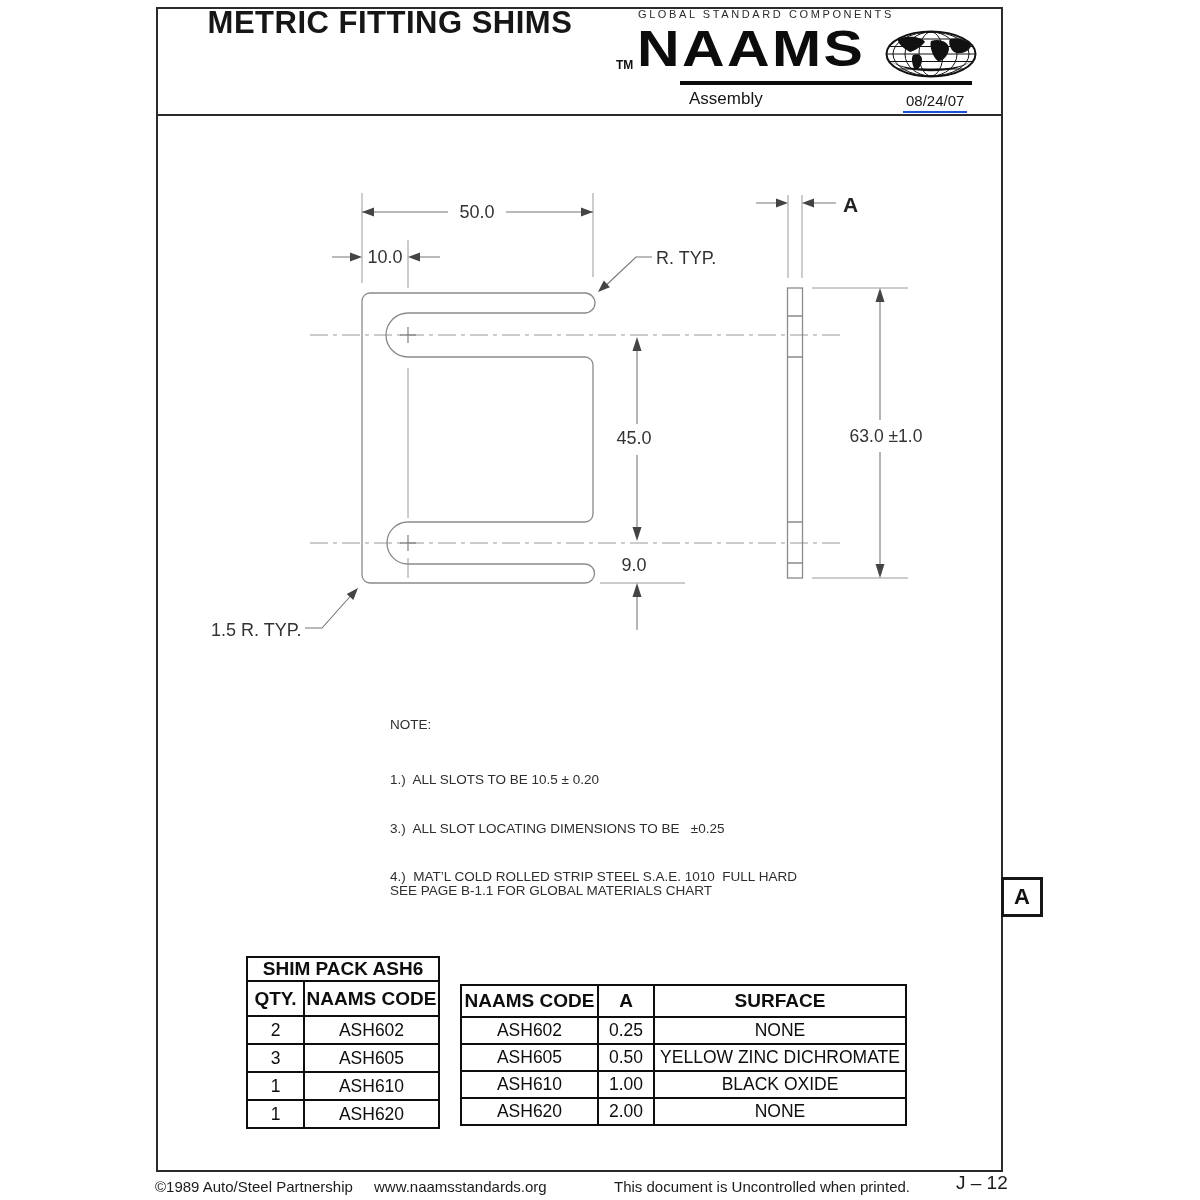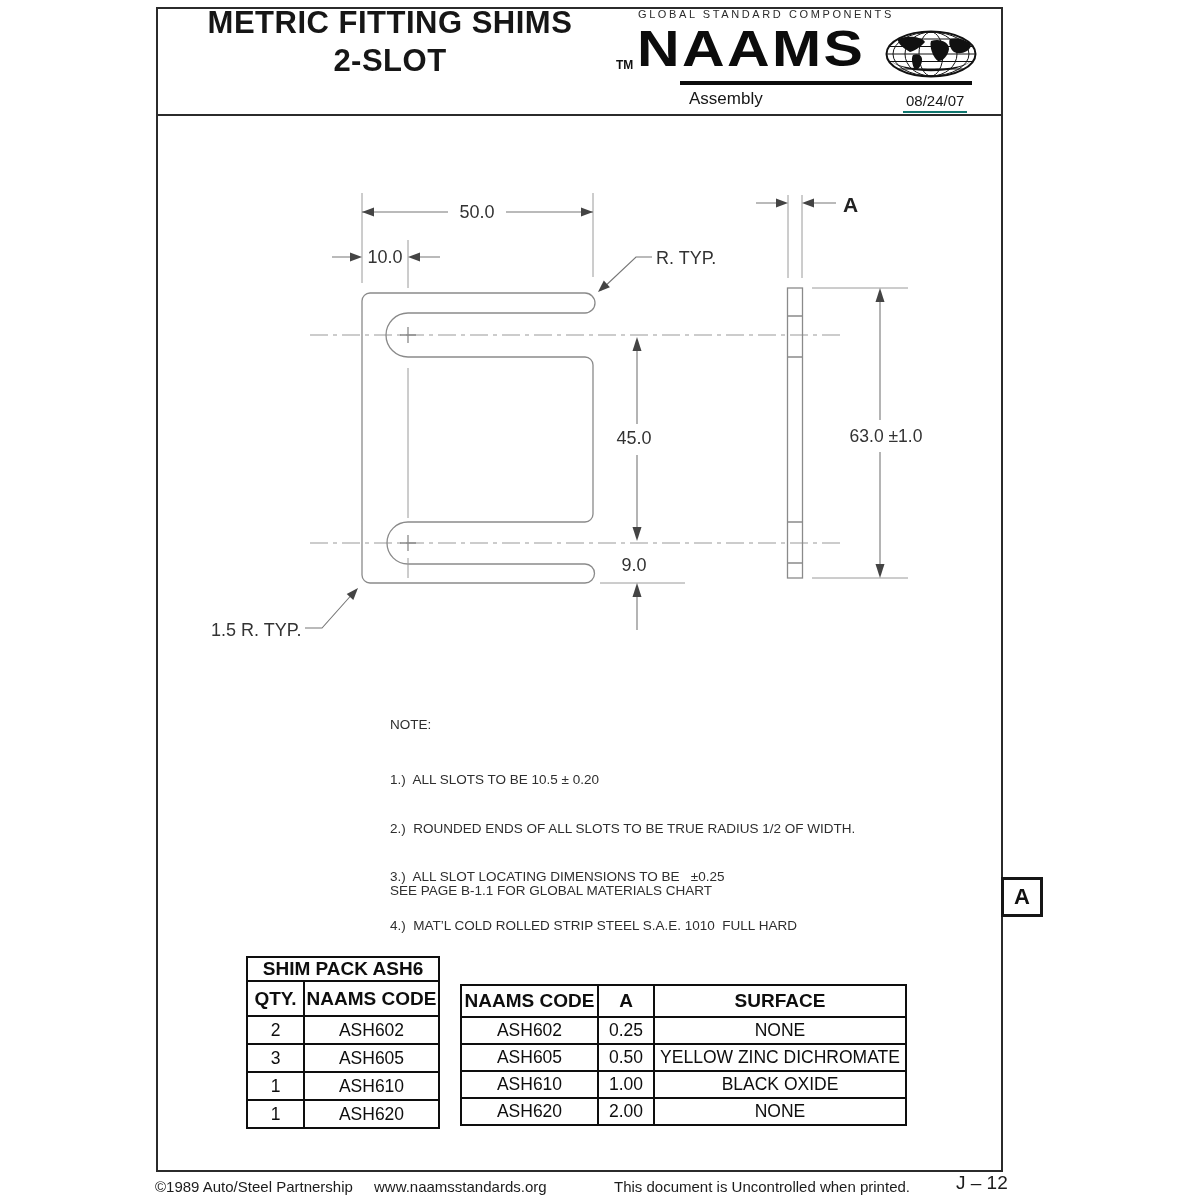--- a/index.html
+++ b/index.html
@@ -11,21 +11,21 @@
   #header-divider{left:156px;top:114px;width:847px;height:2px;background:#2b2b2b;}
   
   #title-block{left:160px;top:4px;width:460px;text-align:center;font-weight:bold;
                font-size:31px;line-height:38px;letter-spacing:0.5px;color:#161616;}
   #brand-tagline{left:638px;top:8px;font-size:11px;letter-spacing:2.6px;color:#2a2a2a;font-weight:400;}
   #brand-tm{left:616px;top:58px;font-size:12px;font-weight:bold;color:#111;}
   #brand-name{left:637px;top:20px;font-size:50px;font-weight:bold;color:#0c0c0c;
               letter-spacing:2px;transform:scaleX(1.18);transform-origin:0 50%;display:inline-block;}
   #brand-underline{left:680px;top:81px;width:292px;height:4px;background:#0c0c0c;}
   #brand-subtitle{left:641px;top:89px;font-size:17px;color:#161616;margin-left:48px;}
-  #brand-date{left:903px;top:92px;font-size:15px;color:#161616;border-bottom:2px solid #0f766e;padding:0 3px 2px 3px;}
+  #brand-date{left:903px;top:92px;font-size:15px;color:#161616;border-bottom:2px solid #1d4ed8;padding:0 3px 2px 3px;}
   #globe{left:884px;top:30px;}
   
   .note-text{font-size:13.5px;color:#2e2e2e;white-space:pre;line-height:16px;}
   #note-heading{left:390px;top:717px;}
   #note-list{left:390px;top:740px;}
   #note-list div{margin-bottom:0.5px;}
   #tol-block{left:390px;top:819px;}
   #tol-block .ind{margin-left:48px;}
   #see-page{left:390px;top:883px;}
   
@@ -136,21 +136,20 @@
       <polygon class="arr" points="880,578 875.5,564 884.5,564"></polygon>
       <text x="886" y="442" text-anchor="middle" style="font-size:17.5px">63.0 ±1.0</text>
     </g>
   </svg>
 
   <div id="frame" class="abs"></div>
   <div id="header-divider" class="abs"></div>
 
   <div id="title-block" class="abs">
     <div>METRIC FITTING SHIMS</div>
-    <div>2-SLOT</div>
   </div>
 
   <div id="brand-tagline" class="abs">GLOBAL STANDARD COMPONENTS</div>
   <div id="brand-tm" class="abs">TM</div>
   <div class="abs" style="left:637px;top:20px;">
     <span id="brand-name">NAAMS</span>
   </div>
   <svg id="globe" class="abs" width="94" height="50" viewBox="0 0 94 50">
     <defs>
         <clipPath id="gclip">
@@ -178,21 +177,20 @@
   </svg>
   <div id="brand-underline" class="abs"></div>
   <div id="brand-subtitle" class="abs">Assembly</div>
   <div id="brand-date" class="abs">08/24/07</div>
 
   <div id="section-marker" class="abs">A</div>
 
   <div id="note-heading" class="abs note-text">NOTE:</div>
   <div id="note-list" class="abs note-text">
     <div>1.)  ALL SLOTS TO BE 10.5 ± 0.20</div>
-    <div>2.)  ROUNDED ENDS OF ALL SLOTS TO BE TRUE RADIUS 1/2 OF WIDTH.</div>
     <div>3.)  ALL SLOT LOCATING DIMENSIONS TO BE   ±0.25</div>
     <div>4.)  MAT’L COLD ROLLED STRIP STEEL S.A.E. 1010  FULL HARD</div>
   </div>
   <div id="see-page" class="abs note-text">SEE PAGE B-1.1 FOR GLOBAL MATERIALS CHART</div>
 
   <table id="shim-table" class="abs">
     <colgroup>
         <col style="width:57px">
         <col style="width:135px">
       </colgroup>

